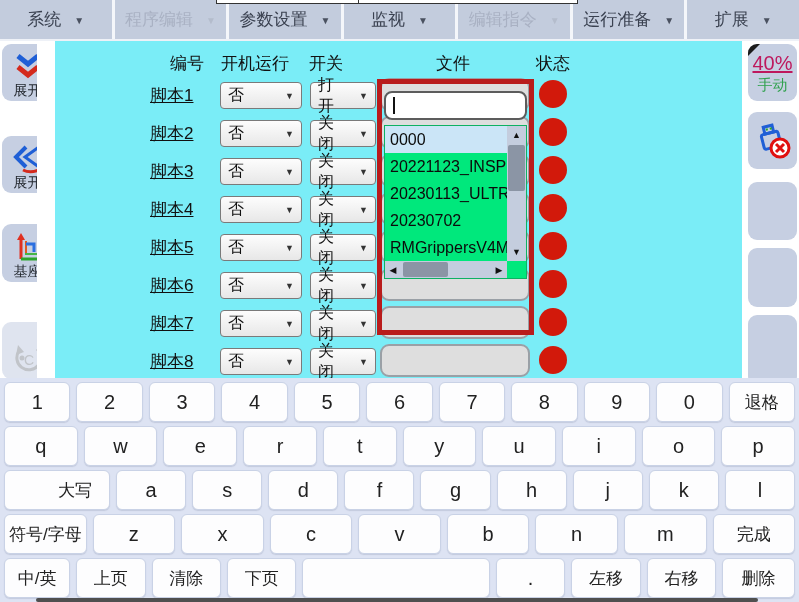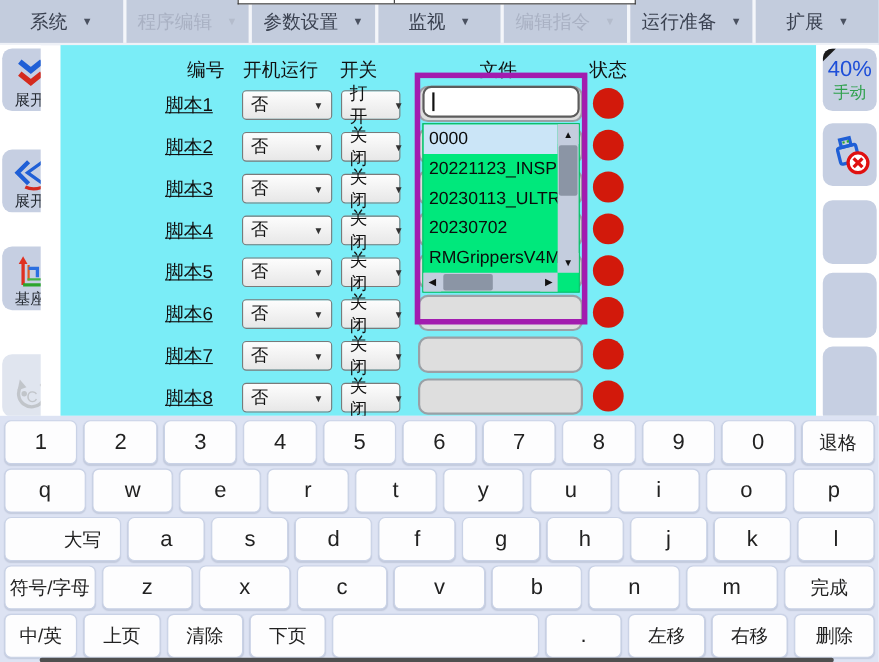--- a/index.html
+++ b/index.html
@@ -18,39 +18,39 @@
   .topstrip .tick{position:absolute;left:141px;top:0;width:1px;height:3px;background:#333;}
 
   
   .sidebar-left{position:absolute;left:0;top:41px;width:37px;height:337px;background:#fff;overflow:hidden;}
   .sidebar-right{position:absolute;left:742px;top:41px;width:57px;height:337px;background:#fff;overflow:hidden;}
   .side-btn{position:absolute;background:#c6cfe2;border-radius:9px;display:flex;flex-direction:column;align-items:center;justify-content:flex-end;overflow:hidden;}
   .side-btn .lbl{font-size:14px;color:#23282f;line-height:17px;padding-bottom:2px;}
   .side-btn svg{display:block;margin:auto;}
   .corner-tr{position:absolute;right:0;top:0;width:0;height:0;border-top:12px solid #1b1b1b;border-left:12px solid transparent;}
   .corner-tl{position:absolute;left:0;top:0;width:0;height:0;border-top:12px solid #1b1b1b;border-right:12px solid transparent;}
-  .speed-txt{font-size:20px;color:#1d4ed8;line-height:24px;margin-top:6px;}
+  .speed-txt{font-size:20px;color:#be185d;line-height:24px;margin-top:6px;text-decoration:underline;}
   .mode-txt{font-size:15px;color:#2fa14d;line-height:20px;padding-bottom:6px;}
   .dim{opacity:.55;}
 
   
   .main-area{position:absolute;left:55px;top:41px;width:687px;height:337px;background:#7aedf7;}
   .col-header{position:absolute;top:11px;font-size:17px;color:#111;white-space:nowrap;}
   .script-row{position:absolute;left:0;width:100%;height:34px;}
   .row-label{position:absolute;left:95px;top:2px;width:68px;text-align:left;font-size:17px;color:#111;line-height:27px;text-decoration:underline;}
   .combo{position:absolute;top:2px;height:27px;box-sizing:border-box;background:linear-gradient(#fdfdfd,#e7e7e7);border:1px solid #7a7a7a;border-radius:4px;display:flex;align-items:center;padding:0 7px;font-size:16px;color:#111;}
   .combo-autorun{left:165px;width:82px;}
-  .combo-switch{left:255px;width:54px;gap:24px;}
+  .combo-switch{left:255px;width:66px;gap:24px;}
   .combo-val{flex:1;}
   .combo-arrow{font-size:9px;color:#333;}
   .file-field{position:absolute;left:325px;top:-2px;width:150px;height:33px;box-sizing:border-box;background:#dedede;border:2px solid #9aa0a6;border-radius:9px;}
   .status-dot{position:absolute;left:484px;top:0;width:28px;height:28px;border-radius:50%;background:#d2190b;}
 
   
-  .file-panel{position:absolute;left:322px;top:25px;width:157px;height:229px;border:5px solid #a21caf;box-sizing:border-box;z-index:5;}
+  .file-panel{position:absolute;left:322px;top:38px;width:157px;height:256px;border:5px solid #b91c1c;box-sizing:border-box;z-index:5;}
   .file-input{position:absolute;left:2px;top:7px;width:143px;height:29px;box-sizing:border-box;background:#fff;border:2px solid #5c5c5c;border-radius:8px;}
   .file-input .caret{position:absolute;left:7px;top:4px;bottom:4px;width:2px;background:#111;}
   .listwrap{position:absolute;left:2px;top:41px;width:143px;height:154px;box-sizing:border-box;border:1px solid #0db163;background:#00e87c;}
   .file-list{position:absolute;left:0;top:0;width:122px;height:135px;overflow:hidden;}
   .file-item{height:27px;line-height:27px;font-size:16px;color:#0b0b0b;padding-left:5px;white-space:nowrap;overflow:hidden;background:#00e87c;}
   .file-item.sel{background:#cbe5f7;}
   .vscroll{position:absolute;right:0;top:0;width:19px;height:135px;background:#c4cdde;}
   .scroll-btn{position:absolute;width:100%;height:18px;display:flex;align-items:center;justify-content:center;font-size:9px;color:#111;background:#c4cdde;}
   .vscroll .up{top:0;}
   .vscroll .down{bottom:0;}

